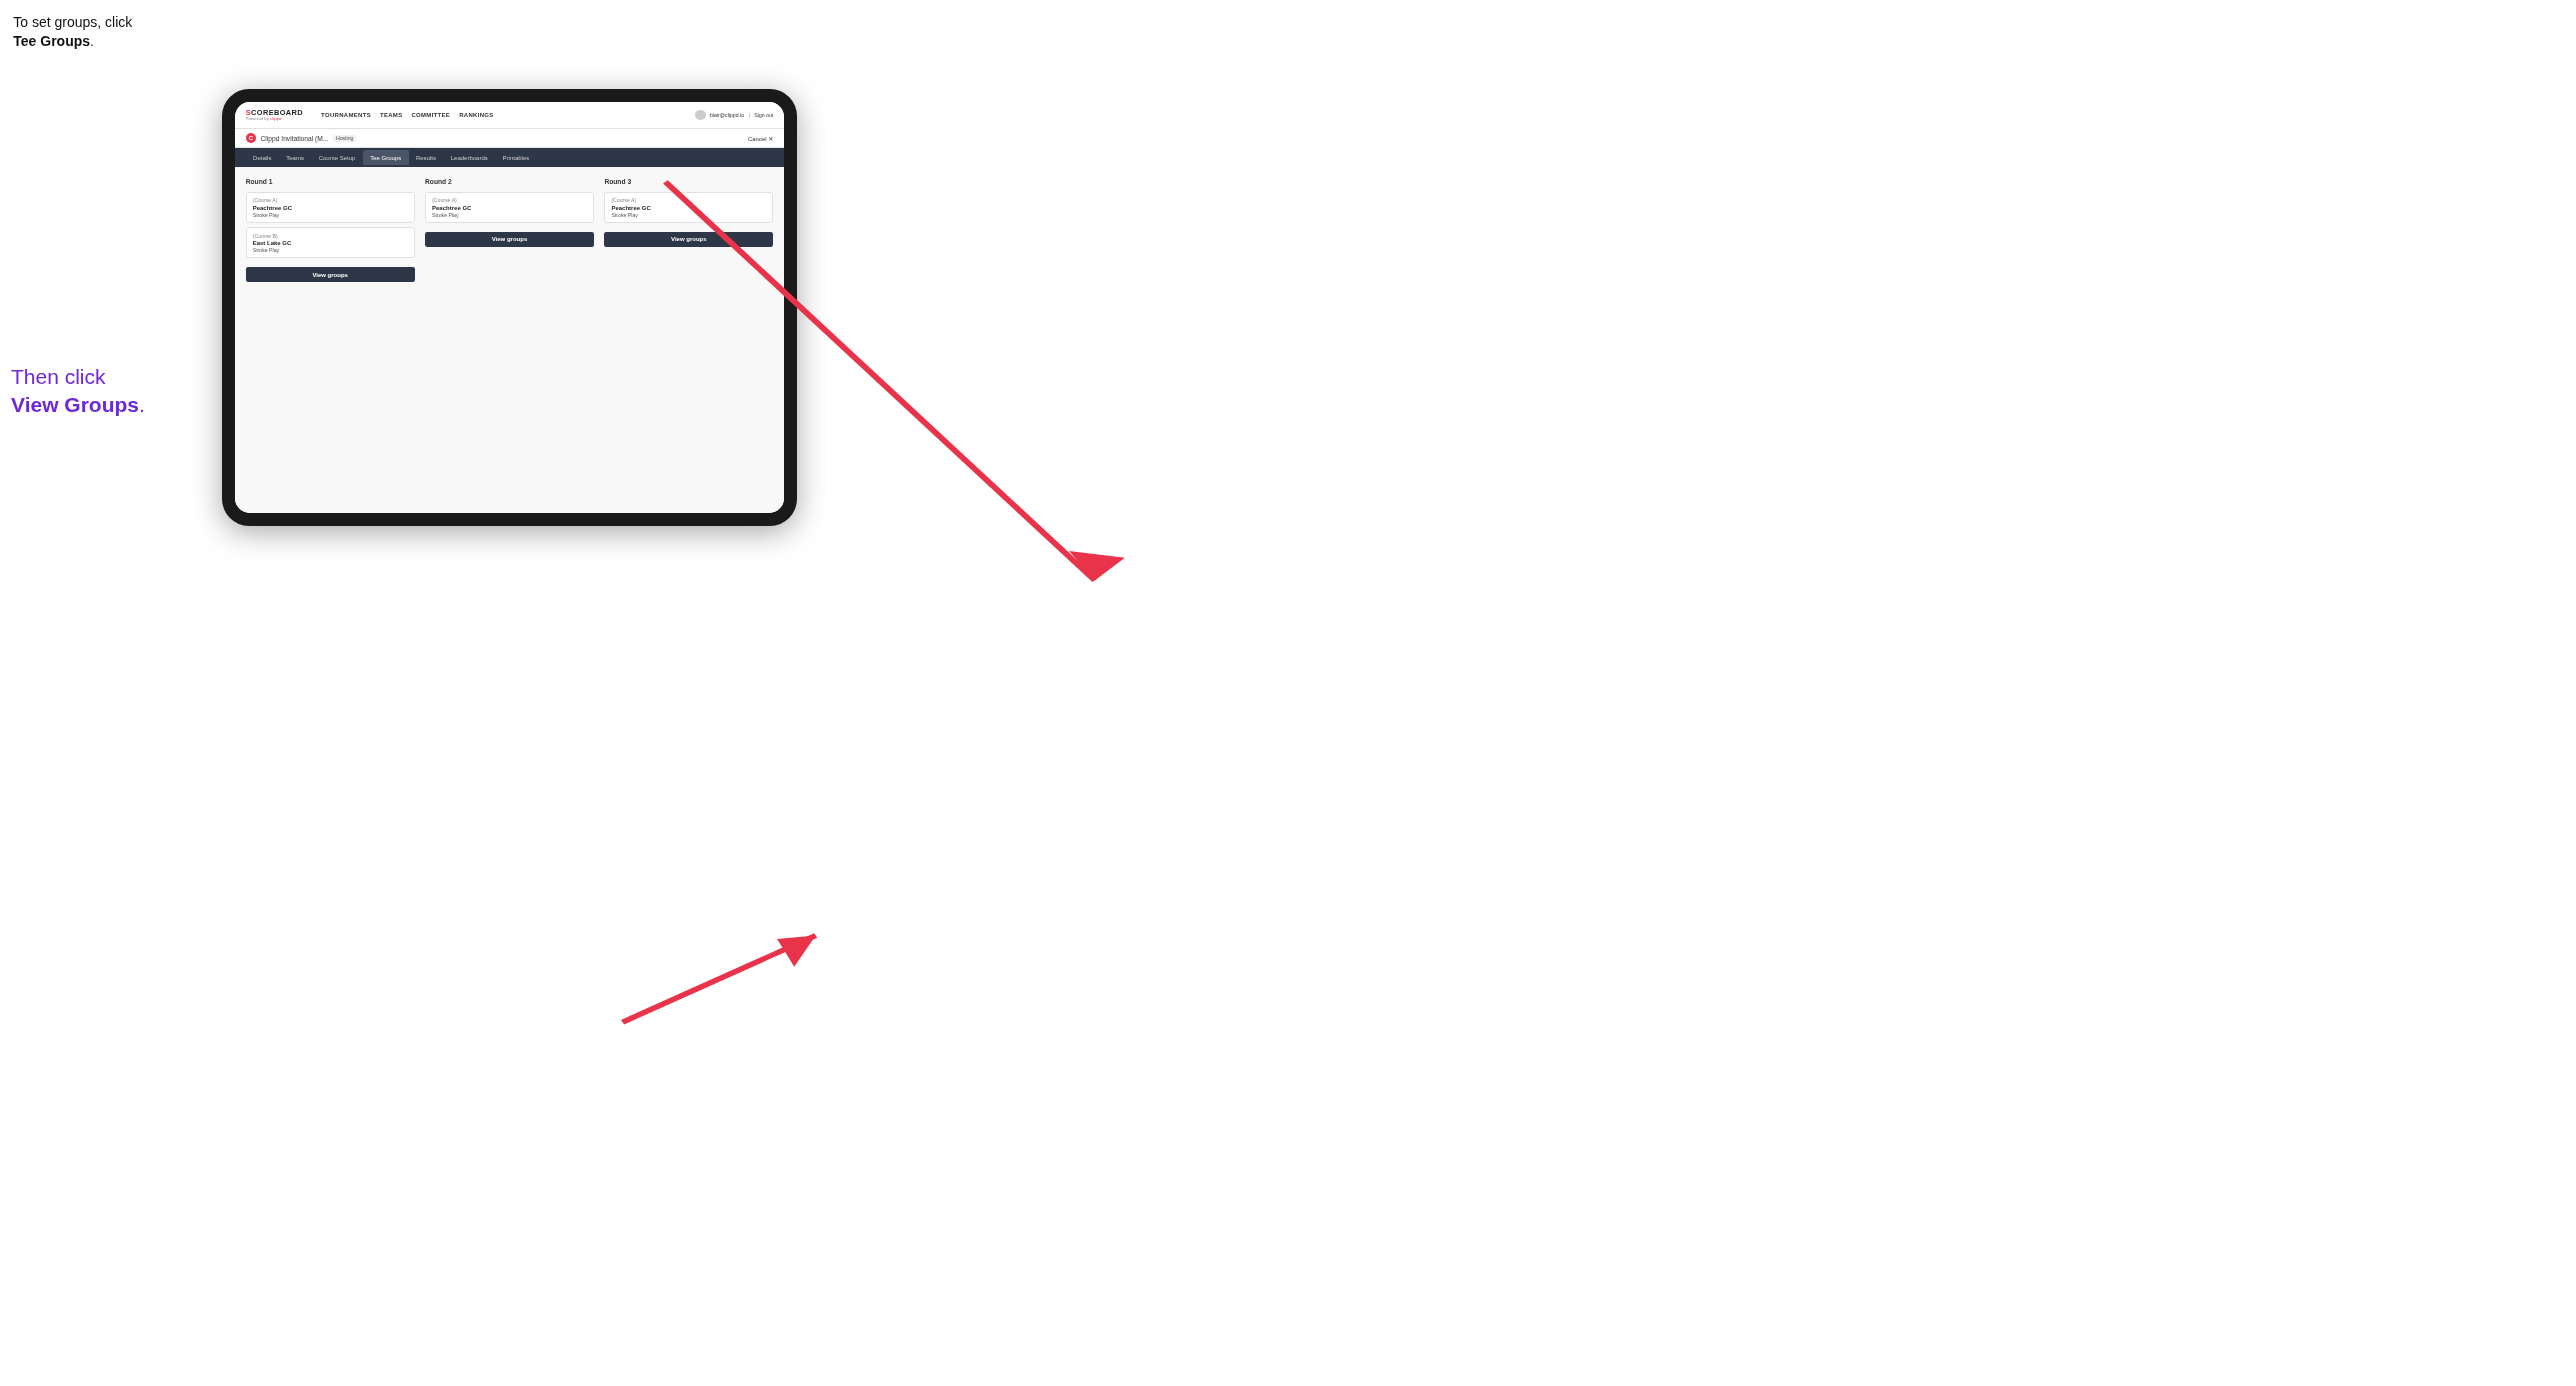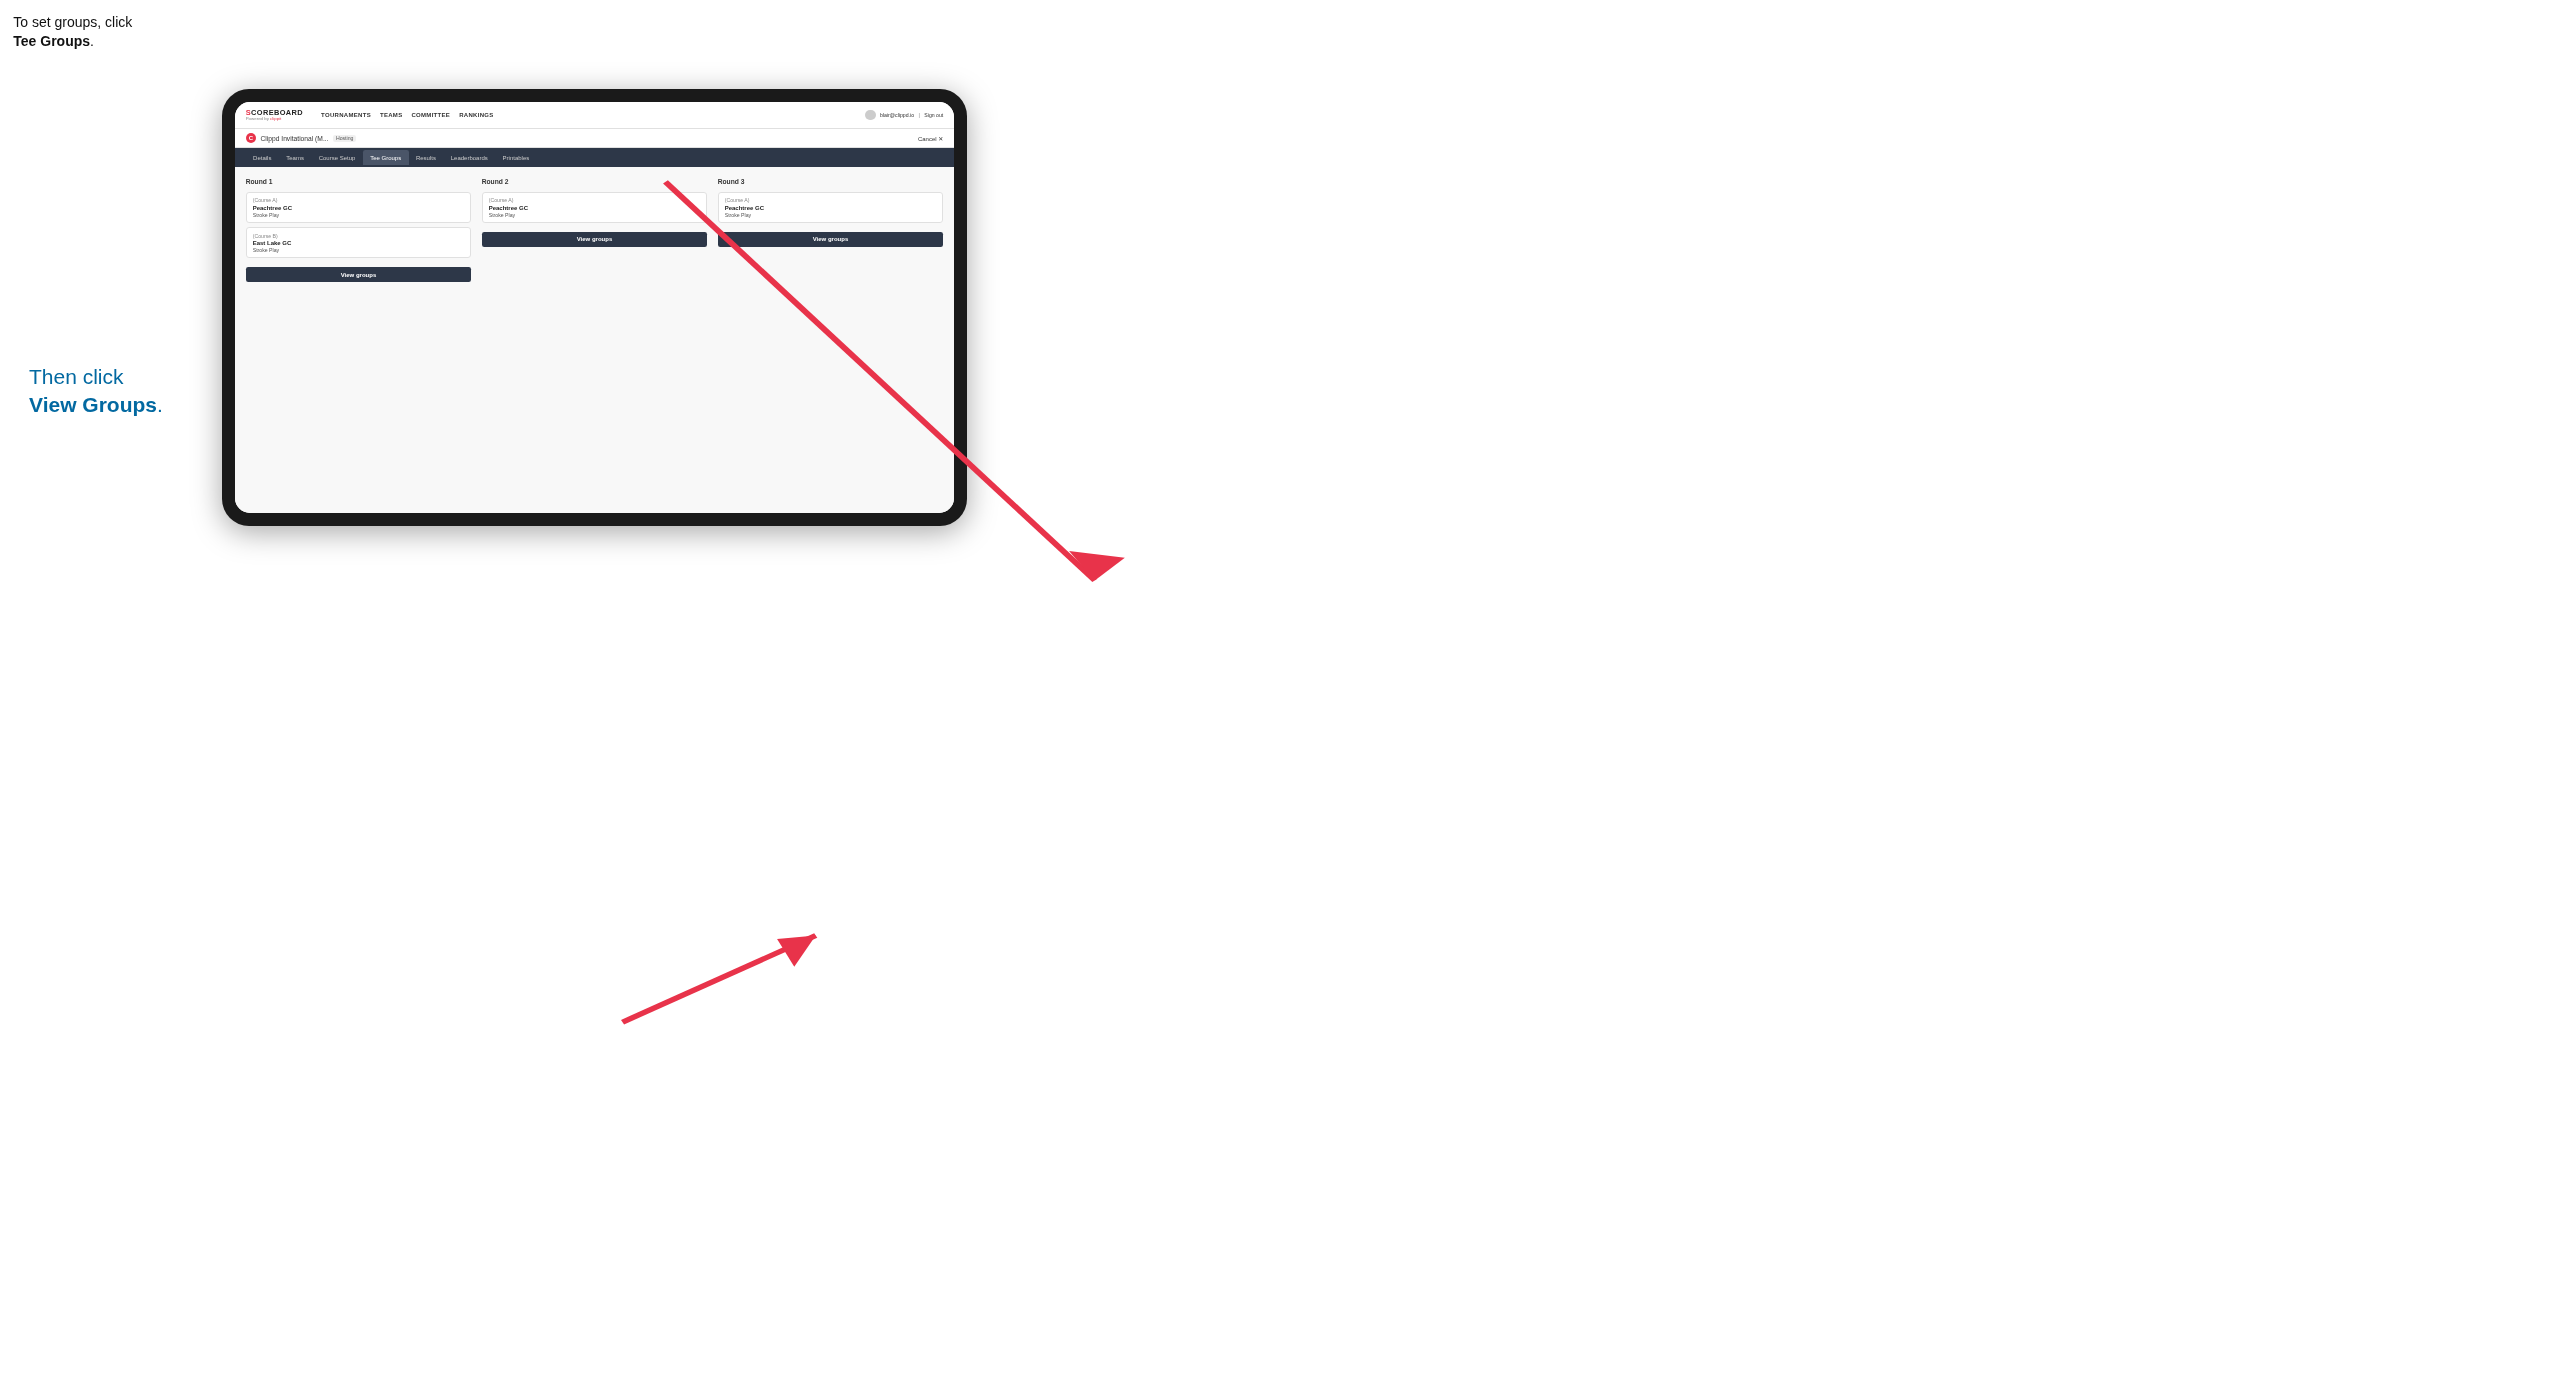--- a/index.html
+++ b/index.html
@@ -19,43 +19,43 @@
       color: #111;
       line-height: 1.35;
       z-index: 10;
     }
     .instruction-top .bold { font-weight: 700; }
 
     
     .instruction-bottom {
       position: absolute;
       top: 363px;
-      left: 29px;
+      left: 11px;
       font-size: 21px;
-      color: #0369a1;
+      color: #6d28d9;
       line-height: 1.35;
       z-index: 10;
     }
     .instruction-bottom .bold { font-weight: 700; }
 
     
     .arrows-overlay {
       position: absolute;
       top: 0; left: 0;
       width: 100%; height: 100%;
       pointer-events: none;
       z-index: 20;
     }
 
     
     .tablet-frame {
       position: absolute;
       top: 89px;
       left: 222px;
-      width: 745px;
+      width: 575px;
       height: 437px;
       background: #1a1a1a;
       border-radius: 27px;
       padding: 13.3px;
       box-shadow: 0 6px 30px rgba(0,0,0,0.35);
     }
     .tablet-screen {
       width: 100%;
       height: 100%;
       background: #ffffff;

